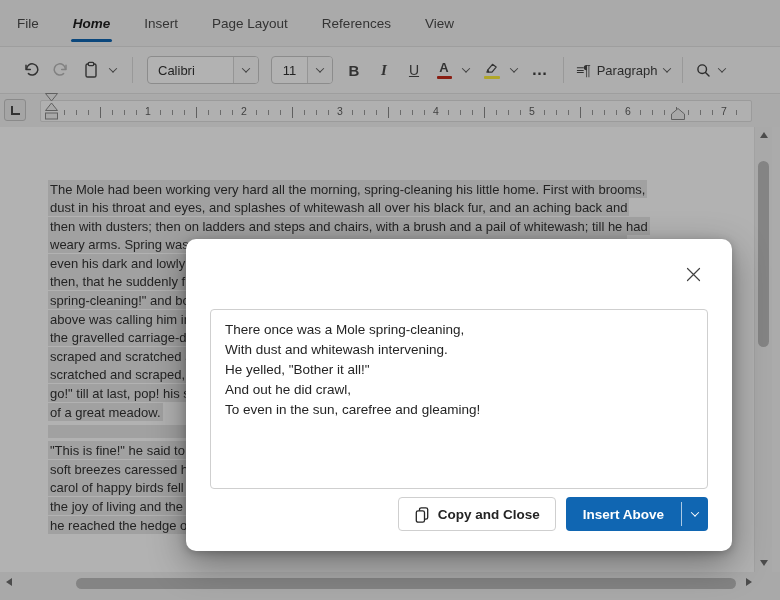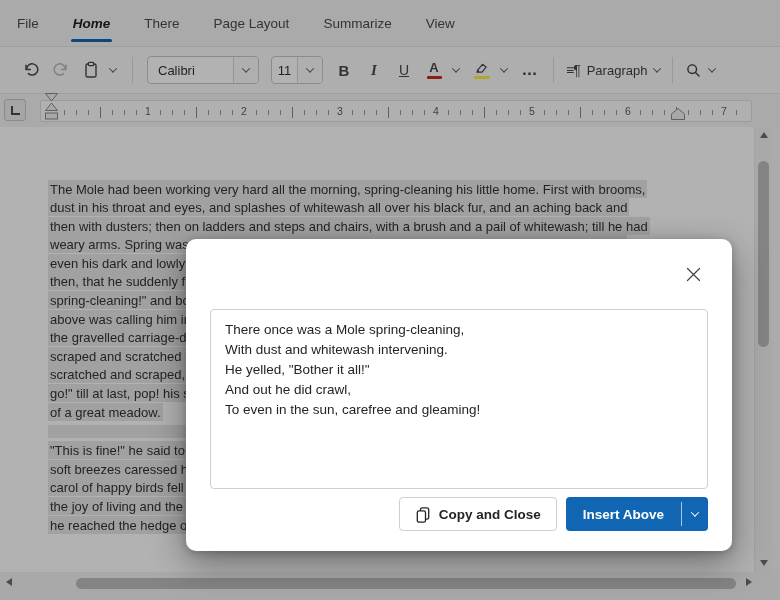--- a/index.html
+++ b/index.html
@@ -20,21 +20,21 @@
   
   .toolbar{position:absolute;top:46px;left:0;right:0;height:48px;background:#fafafa;border-top:1px solid var(--hairline);border-bottom:1px solid var(--hairline);display:flex;align-items:center;padding:0 10px 0 16px;}
   .tbtn{display:flex;align-items:center;justify-content:center;height:30px;min-width:26px;border:none;background:transparent;color:var(--icon);border-radius:4px;margin:0 2px;font-family:inherit;}
   .tbtn svg{display:block;}
   .tbtn.disabled{color:#b9b9b9;}
   .tb-divider{width:1px;height:26px;background:#dcdcdc;margin:0 8px;flex:none;}
   .combo{display:flex;align-items:center;height:28px;background:#fff;border:1px solid #c9c9c9;border-radius:4px;margin:0 6px;overflow:hidden;}
   .combo .cval{padding:0 10px;font-size:13px;color:#333;flex:1;}
   .combo .cchev{width:25px;align-self:stretch;display:flex;align-items:center;justify-content:center;border-left:1px solid #d6d6d6;background:#fbfbfb;}
   .combo.font{width:112px;}
-  .combo.size{width:52px;justify-content:center;}
+  .combo.size{width:62px;justify-content:center;}
   .combo.size .cval{text-align:center;padding:0 4px;}
   .chev{width:6px;height:6px;border-right:1.4px solid #5c5c5c;border-bottom:1.4px solid #5c5c5c;transform:rotate(45deg) translate(-1px,-1px);display:inline-block;}
   .chev.white{border-color:#fff;}
   .fmt{font-size:15px;font-weight:700;}
   .fmt.i{font-family:"Liberation Serif",serif;font-style:italic;font-weight:600;}
   .fmt.u{text-decoration:underline;font-weight:400;font-size:14px;}
   .stack{display:flex;flex-direction:column;align-items:center;gap:2px;}
   .swatch{width:15px;height:3px;border-radius:1px;}
   .split{display:flex;align-items:center;}
   .split .tbtn.chevbtn{min-width:18px;margin-left:-2px;}
@@ -73,48 +73,48 @@
   .arr-right{right:28px;top:6px;border-top:4.5px solid transparent;border-bottom:4.5px solid transparent;border-left:6px solid #6e6e6e;}
 
   
   .scrim{position:absolute;inset:0;background:rgba(0,0,0,0.30);z-index:10;}
   .dialog{position:absolute;left:186px;top:239px;width:546px;height:312px;background:#fff;border-radius:10px;z-index:20;
           box-shadow:0 12px 36px rgba(0,0,0,.38),0 2px 8px rgba(0,0,0,.22);}
   .dlg-title{position:absolute;left:24px;top:22px;font-size:18px;font-weight:700;color:#242424;}
   .dlg-close{position:absolute;right:28px;top:24px;width:22px;height:22px;border:none;background:transparent;display:flex;align-items:center;justify-content:center;color:#424242;border-radius:4px;}
   .dlg-body{position:absolute;left:24px;top:70px;width:498px;height:180px;border:1px solid #cfcfcf;border-radius:4px;background:#fff;
             padding:10px 14px;font-size:13.5px;line-height:20px;color:#242424;white-space:pre-line;overflow:hidden;}
-  .dlg-actions{position:absolute;right:24px;bottom:20px;display:flex;align-items:center;}
+  .dlg-actions{position:absolute;right:24px;bottom:20px;display:flex;gap:10px;align-items:center;}
   .btn{height:34px;border-radius:4px;font-family:inherit;font-size:13.5px;font-weight:600;display:flex;align-items:center;}
   .btn.secondary{background:#fff;border:1px solid #cfcfcf;color:#242424;padding:0 15px;gap:8px;}
-  .btn-split{display:flex;height:34px;border-radius:4px;overflow:hidden;background:var(--accent);margin-left:9px;}
+  .btn-split{display:flex;height:34px;border-radius:4px;overflow:hidden;background:var(--accent);}
   .btn.primary{background:transparent;border:none;color:#fff;padding:0 17px;}
   .split-sep{width:1px;background:rgba(255,255,255,.65);margin:5px 0;}
   .btn.primary-chev{background:transparent;border:none;width:26px;justify-content:center;padding:0;}
 </style>
 </head>
 <body>
 
 <div class="app">
 
   <div class="menubar">
       <div class="tab">
         <span>File</span>
       </div>
       <div class="tab active">
         <span>Home</span>
       </div>
       <div class="tab">
-        <span>There</span>
+        <span>Insert</span>
       </div>
       <div class="tab">
         <span>Page Layout</span>
       </div>
       <div class="tab">
-        <span>Summarize</span>
+        <span>References</span>
       </div>
       <div class="tab">
         <span>View</span>
       </div>
     </div>
 
   <div class="toolbar">
     <button class="tbtn" title="">
       <svg width="18" height="18" viewBox="0 0 18 18" fill="none" stroke="currentColor" stroke-width="1.5" stroke-linecap="round" stroke-linejoin="round">
           <path d="M4 4.2v4.3h4.3"></path>

